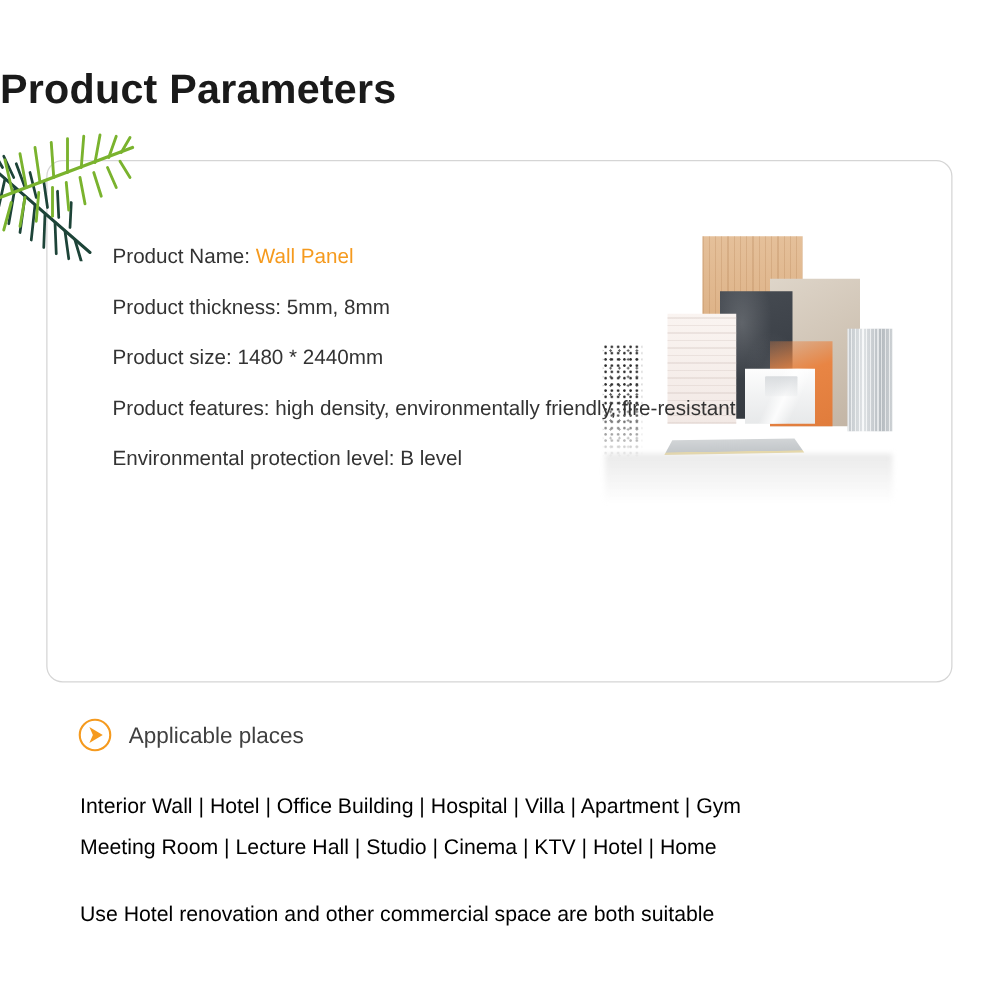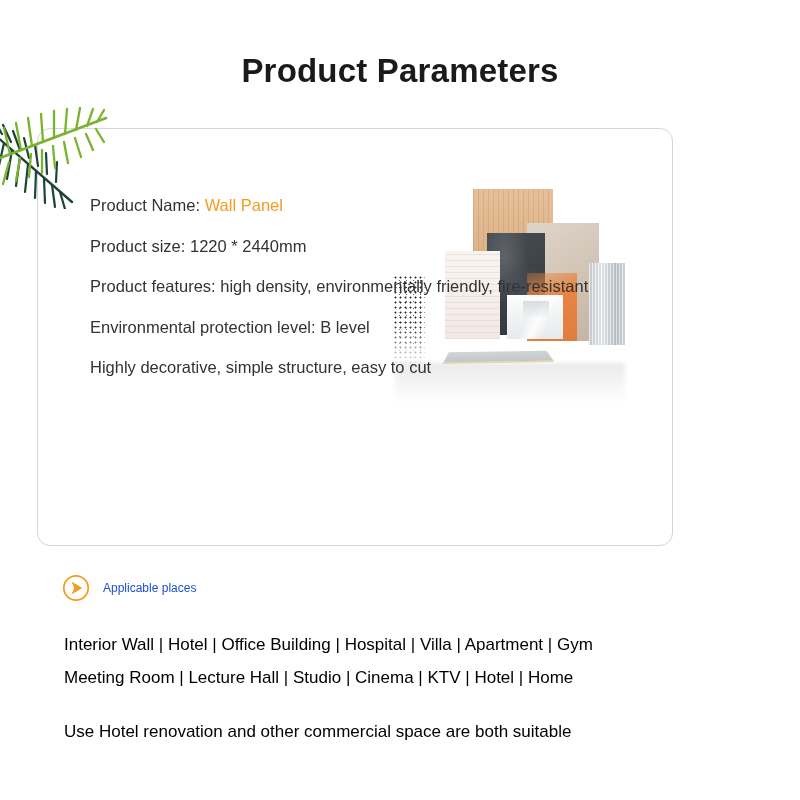--- a/index.html
+++ b/index.html
@@ -14,33 +14,33 @@
     overflow: hidden;
     position: relative;
   }
 
   
   .page-title {
     position: absolute;
     top: 52px;
     left: 0;
     width: 800px;
-    text-align: center;
+    text-align: left;
     font-size: 33px;
     font-weight: bold;
     color: #1a1a1a;
     letter-spacing: 0.2px;
   }
 
   
   .spec-card {
     position: absolute;
     left: 37px;
     top: 128px;
-    width: 636px;
+    width: 725px;
     height: 418px;
     border: 1px solid #d5d5d5;
     border-radius: 13px;
     background: #ffffff;
     box-sizing: border-box;
   }
 
   .spec-list {
     position: absolute;
     left: 52px;
@@ -171,22 +171,22 @@
   .places-heading {
     position: absolute;
     left: 62px;
     top: 574px;
     display: flex;
     align-items: center;
   }
   .arrow-icon { display: block; }
   .places-heading-text {
     margin-left: 13px;
-    font-size: 12px;
-    color: #1d4ed8;
+    font-size: 18px;
+    color: #404040;
   }
 
   .places-list {
     position: absolute;
     left: 64px;
     top: 636px;
     width: 700px;
   }
   .places-line {
     font-size: 17px;
@@ -215,24 +215,24 @@
     <div class="panel p-gloss"></div>
     <div class="panel p-flat"></div>
     <div class="photo-reflection"></div>
   </div>
 
   <div class="spec-list">
     <div class="spec-line">
       <span>Product Name:</span>
       <span class="spec-accent">Wall Panel</span>
     </div>
-    <div class="spec-line">Product size: 1220 * 2440mm</div>
+    <div class="spec-line">Product thickness: 5mm, 8mm</div>
+    <div class="spec-line">Product size: 1480 * 2440mm</div>
     <div class="spec-line">Product features: high density, environmentally friendly, fire-resistant</div>
     <div class="spec-line">Environmental protection level: B level</div>
-    <div class="spec-line">Highly decorative, simple structure, easy to cut</div>
   </div>
 </div>
 
 <div class="palm-wrap">
   <svg width="120" height="125" viewBox="0 0 120 125" xmlns="http://www.w3.org/2000/svg">
 
     <g stroke="#1d4438" fill="none" stroke-linecap="round">
       <path d="M2 52 L78 118" stroke-width="2.4"></path>
       <g stroke-width="2.2">
         <path d="M10 59 L4 86"></path>

